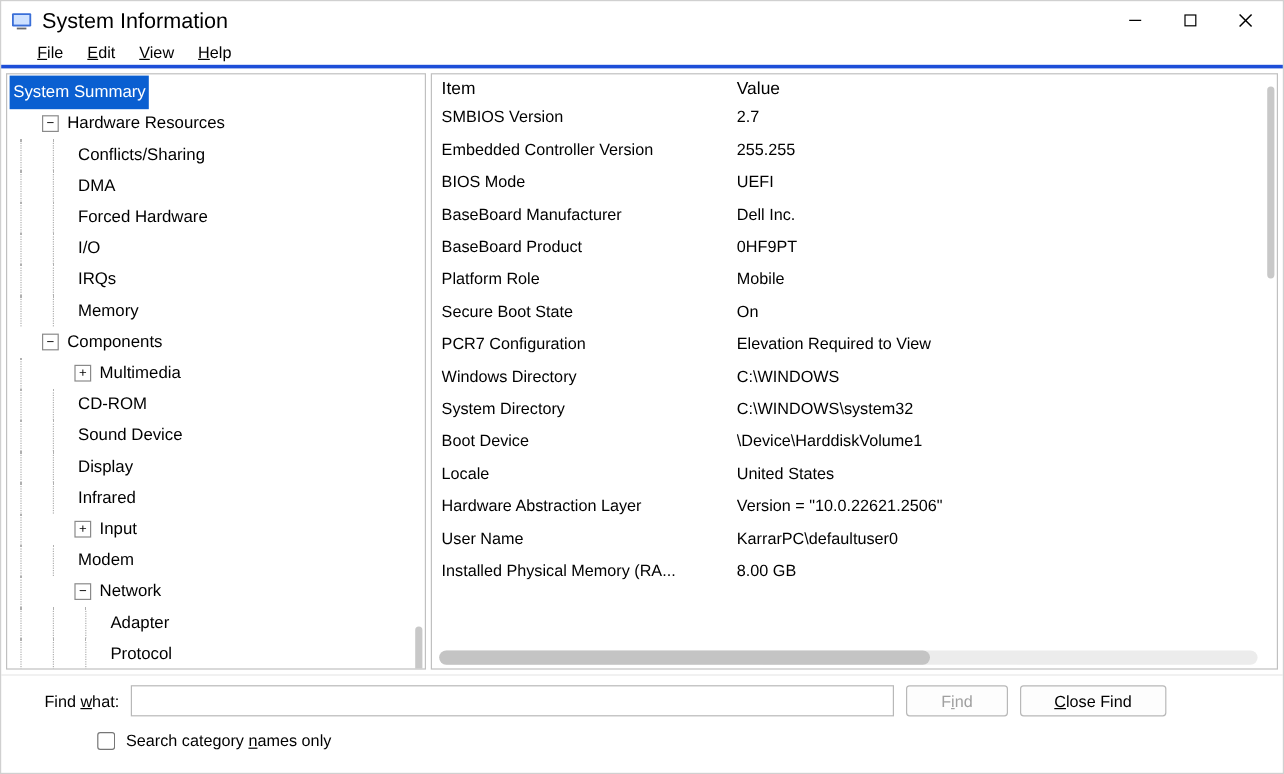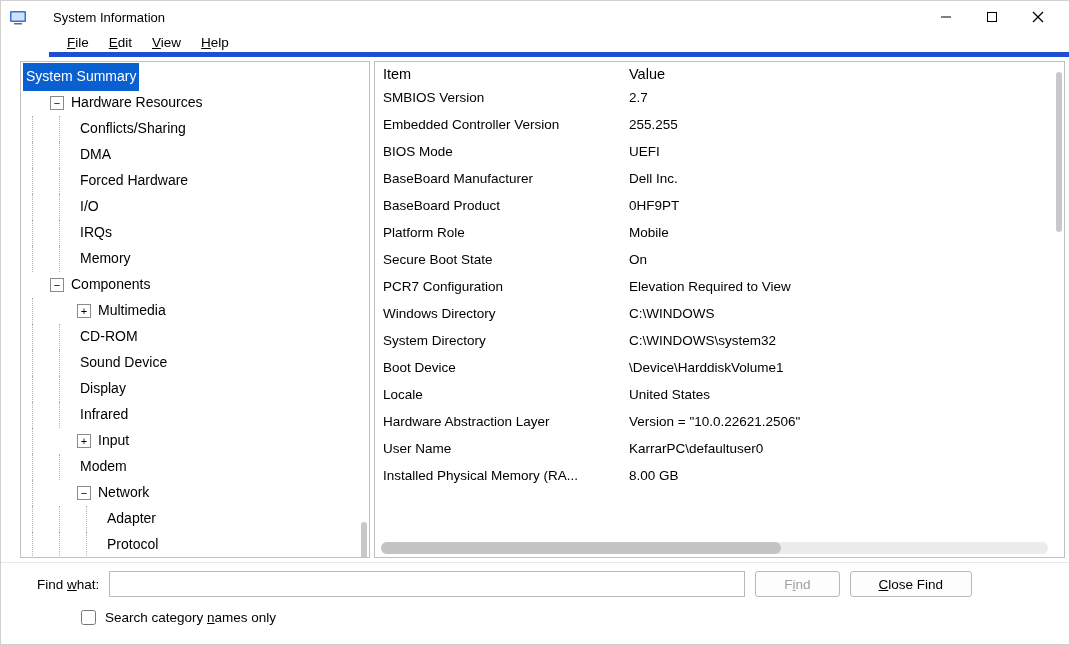--- a/index.html
+++ b/index.html
@@ -1,29 +1,29 @@
 <!DOCTYPE html>
 <html><head>
 <meta charset="utf-8">
 <style>
   * { box-sizing: border-box; }
   html, body { margin: 0; padding: 0; font-family: "Segoe UI", Tahoma, sans-serif; font-size: 13.5px; color: #000; background: #fff; }
   .window { width: 1070px; height: 645px; display: flex; flex-direction: column; border: 1px solid #d0d0d0; }
   .titlebar { height: 32px; display: flex; align-items: center; padding: 0 8px; }
   .titlebar .icon { width: 18px; height: 18px; margin-right: 8px; }
-  .titlebar .title { flex: 0 0 auto; font-size: 13px; margin-left: 18px; }
+  .titlebar .title { flex: 0 0 auto; font-size: 18px; }
   .titlebar .spacer { flex: 1; }
   .winbtn { width: 46px; height: 32px; display: flex; align-items: center; justify-content: center; cursor: default; }
   .winbtn svg { width: 12px; height: 12px; }
-  .menubar { height: 24px; display: flex; align-items: center; padding: 0 8px; border-bottom: 5px solid #1d4ed8; font-size: 13.5px; margin-left: 48px; }
+  .menubar { height: 24px; display: flex; align-items: center; padding: 0 20px; border-bottom: 3px solid #1d4ed8; font-size: 13.5px; }
   .menuitem { padding: 2px 10px; cursor: default; }
   .menuitem .accel { text-decoration: underline; }
   .content { flex: 1; display: flex; gap: 4px; padding: 4px 4px 4px 4px; min-height: 0; }
   .pane { border: 1px solid #c0c0c0; background: #fff; position: relative; overflow: hidden; }
-  .pane.left { width: 350px; margin-left: 15px; }
+  .pane.left { width: 350px; }
   .pane.right { flex: 1; }
   .tree { padding: 2px 2px; overflow: hidden; height: 100%; font-size: 14px; line-height: 1.85; }
   .tree-row { display: flex; align-items: center; height: 26px; white-space: nowrap; }
   .tree-indent { display: inline-block; width: 18px; height: 100%; border-left: 1px dotted #b0b0b0; margin-left: 9px; }
   .tree-indent.noline { border-left: none; }
   .tree-toggle { width: 14px; height: 14px; border: 1px solid #8a8a8a; display: inline-flex; align-items: center; justify-content: center; font-size: 11px; line-height: 1; margin-right: 4px; background: #fff; cursor: default; user-select: none; }
   .tree-label { padding: 1px 3px; }
   .tree-label.selected { background: #0a5fd1; color: #fff; }
   .details { height: 100%; overflow: hidden; position: relative; }
   .details-header { display: flex; padding: 4px 8px 2px 8px; font-size: 14.5px; }

